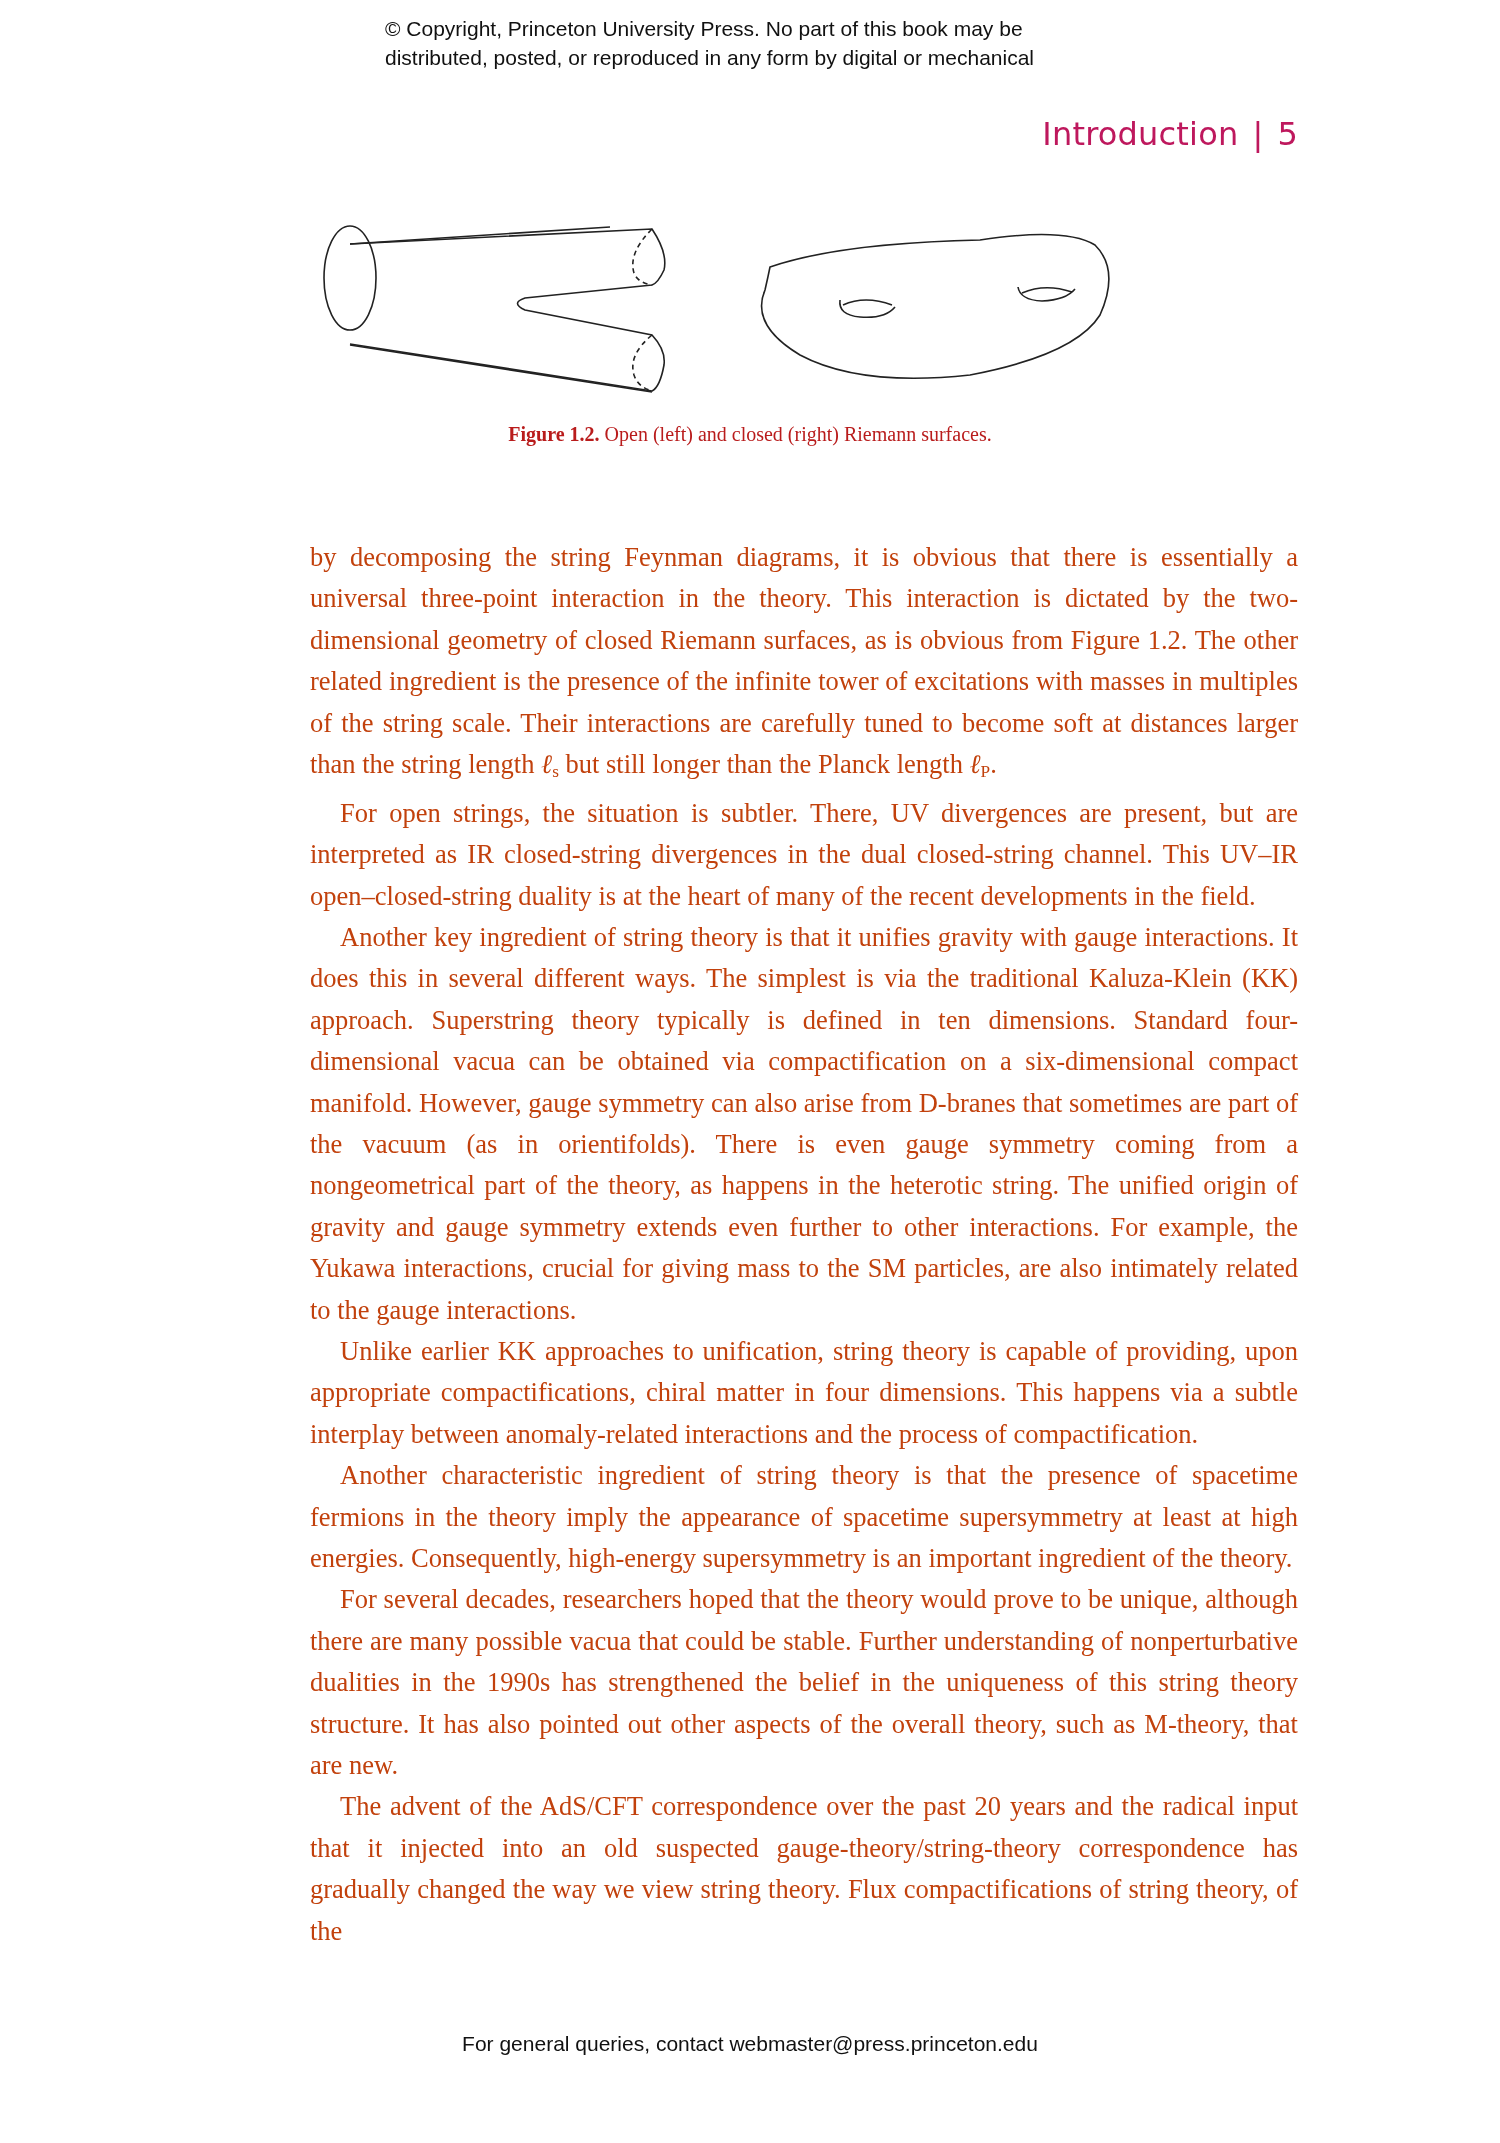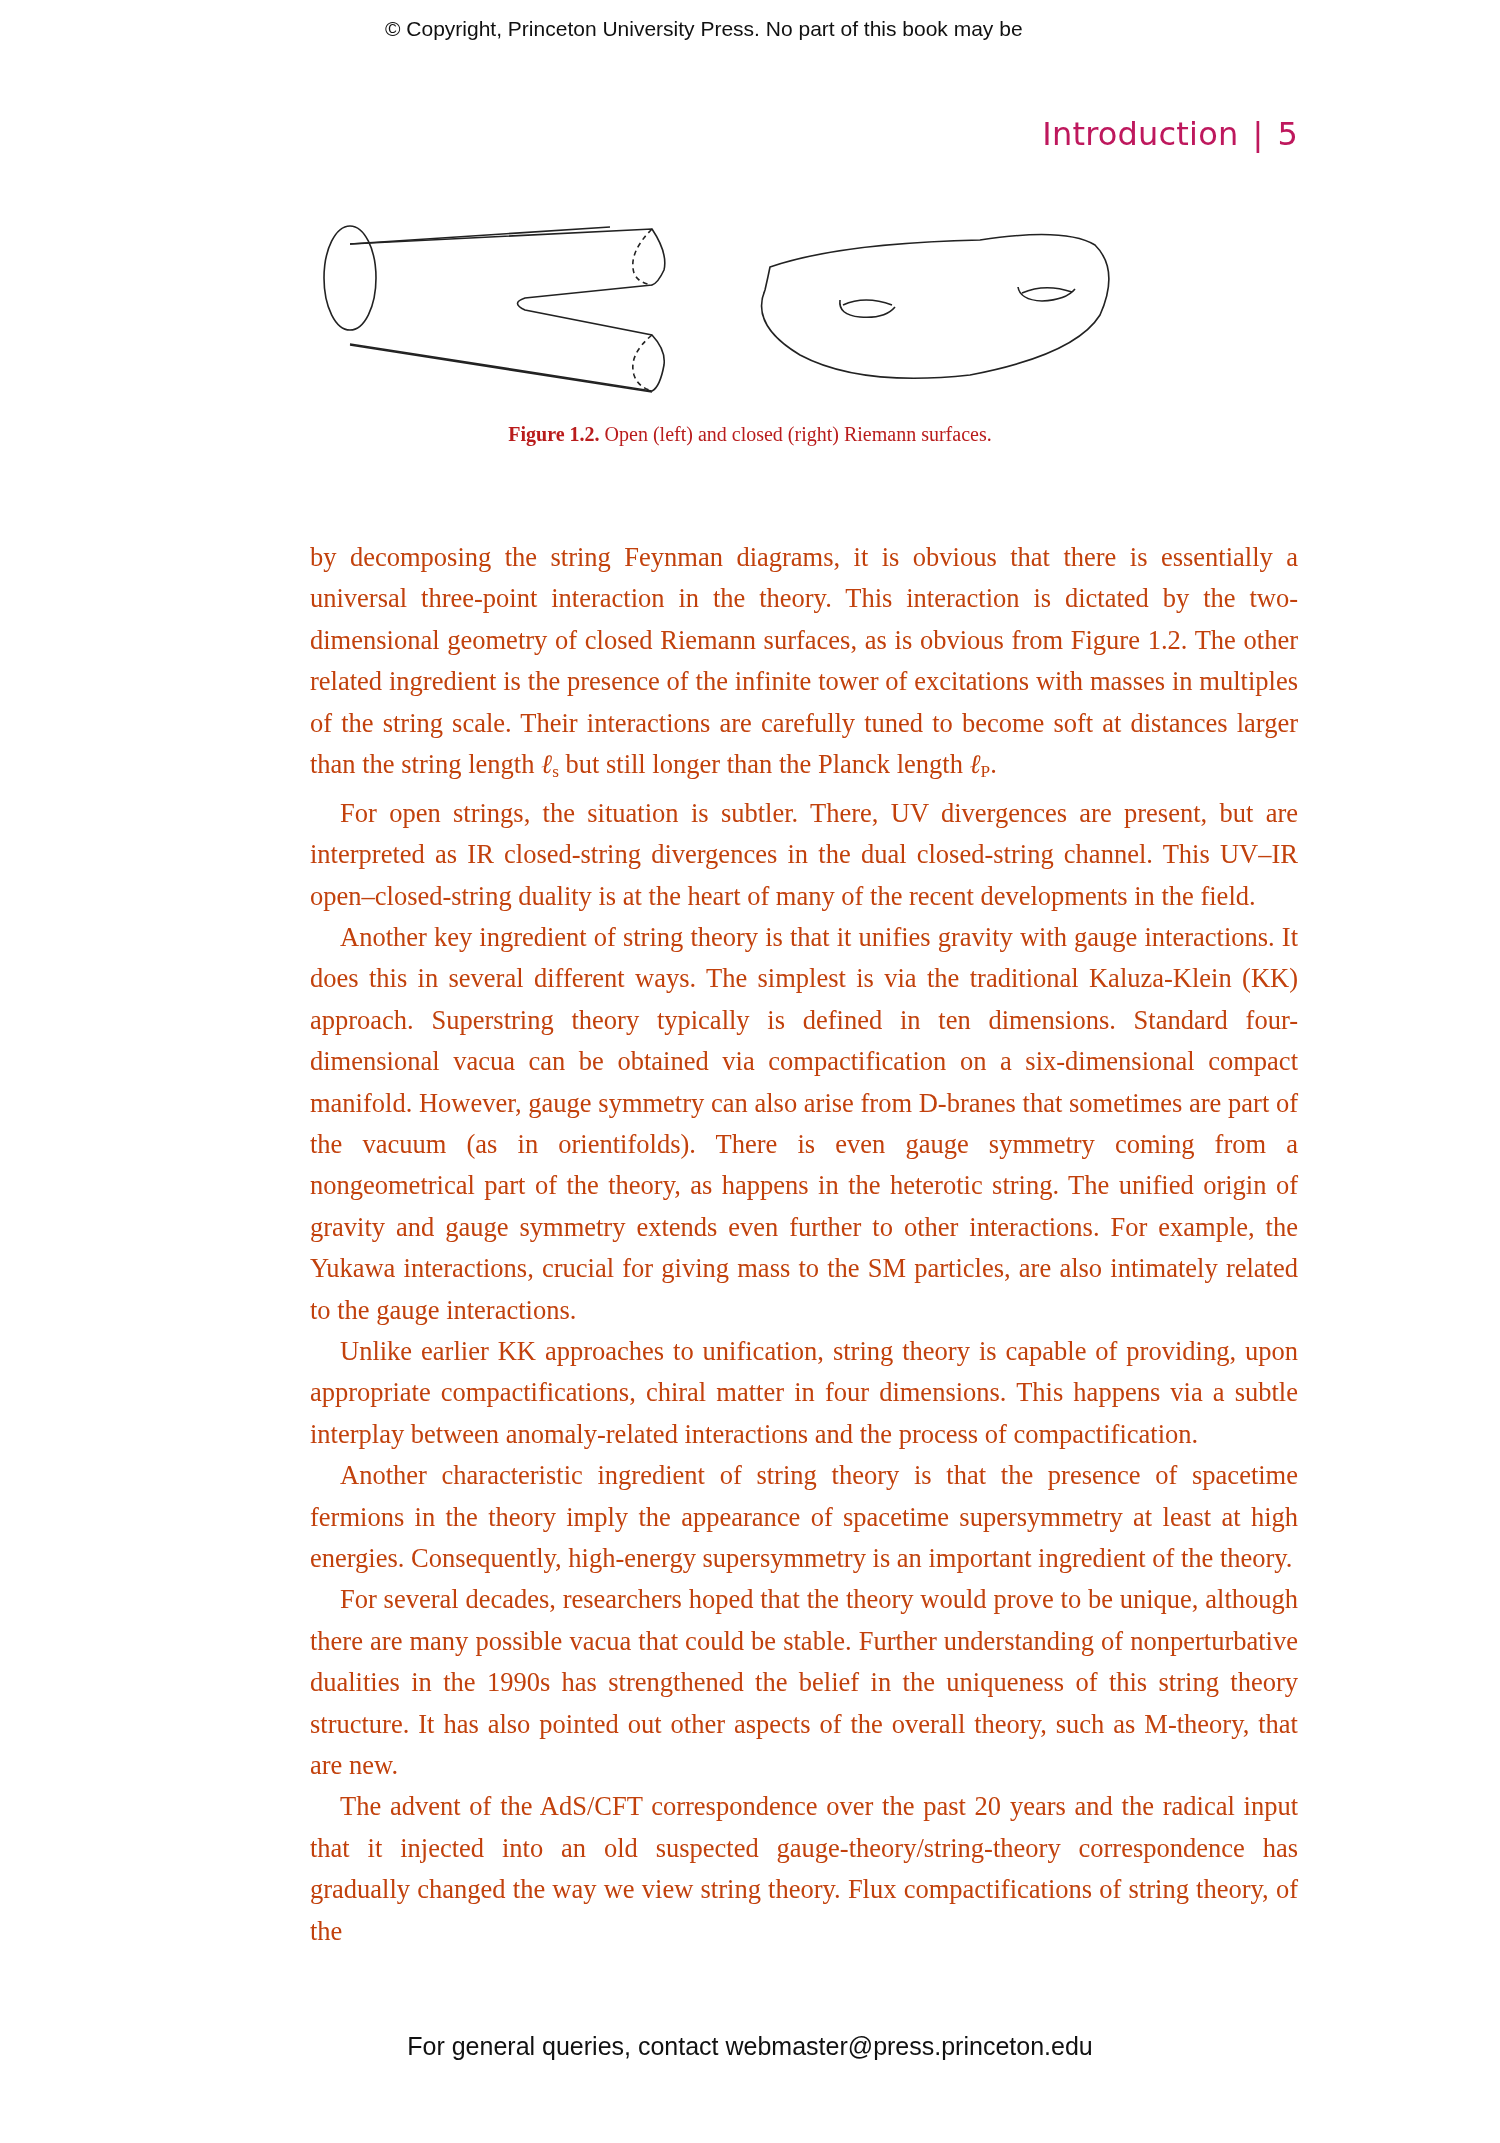--- a/index.html
+++ b/index.html
@@ -12,29 +12,30 @@
   .figure { position:absolute; left:320px; top:215px; width:860px; height:200px; }
   .caption { position:absolute; left:0; width:1500px; top:423px; text-align:center;
     font-family:"Liberation Serif", serif; font-size:20px; color:#b91c1c; }
   .caption b { font-weight:bold; }
   .body-text { position:absolute; left:310px; top:537px; width:988px;
     font-family:"Liberation Serif", serif; font-size:26.5px; line-height:41.4px; color:#c2410c;
     text-align:justify; }
   .body-text p { margin:0; text-indent:0; }
   .body-text p.indent { text-indent:30px; }
   .footer { position:absolute; left:0; width:1500px; top:2032px; text-align:center;
-    font-family:"Liberation Sans", sans-serif; font-size:25px; color:#111; }
+    font-family:"Liberation Sans", sans-serif; font-size:21px; color:#111; }
   .sub { font-size:0.65em; vertical-align:-0.25em; }
   .ell { font-style:italic; }
 </style>
 </head>
 <body>
 
 <div class="copyright">
   <div>© Copyright, Princeton University Press. No part of this book may be</div>
+  <div>distributed, posted, or reproduced in any form by digital or mechanical</div>
 </div>
 
 <div class="running-head">
   <span>Introduction</span><span class="sep">|</span><span>5</span>
 </div>
 
 <svg class="figure" viewBox="0 0 860 200" width="860" height="200">
   <g fill="none" stroke="#222" stroke-width="1.6">
     <ellipse cx="30" cy="63" rx="26" ry="52"></ellipse>
     <path d="M30 11 L290 -6" transform="translate(0,18)"></path>

